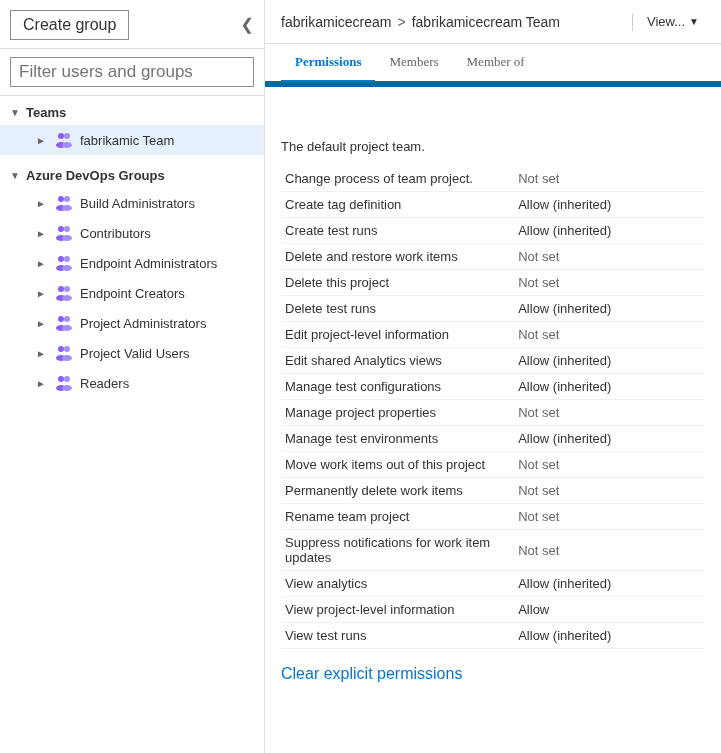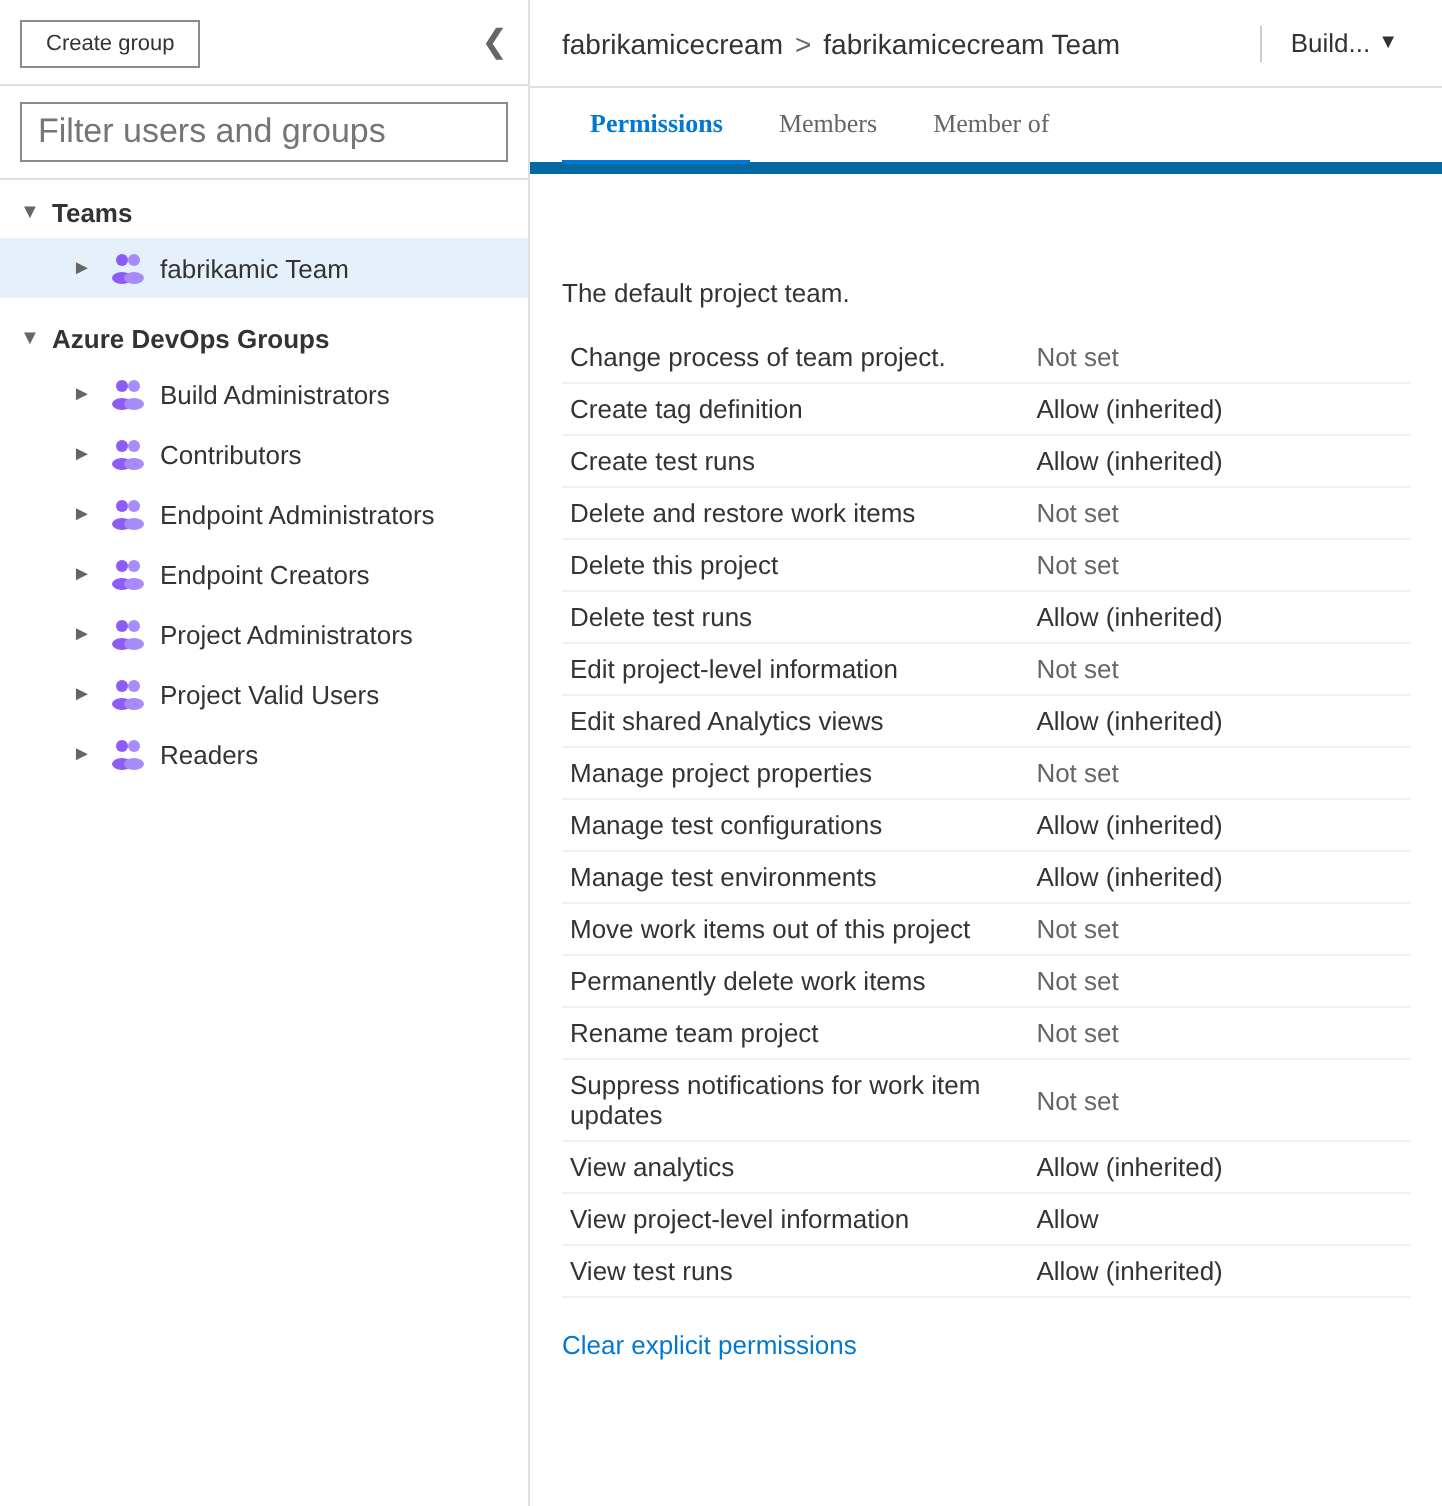--- a/index.html
+++ b/index.html
@@ -20,21 +20,21 @@
       padding: 10px 10px 8px 10px;
       display: flex;
       align-items: center;
       justify-content: space-between;
       border-bottom: 1px solid #e0e0e0;
     }
     .create-group-btn {
       background: #fff;
       border: 1px solid #8c8c8c;
       padding: 5px 12px;
-      font-size: 11px;
+      font-size: 16px;
       cursor: pointer;
       color: #333;
     }
     .collapse-icon {
       cursor: pointer;
       color: #666;
       font-size: 16px;
       line-height: 1;
     }
     .filter-input-wrap {
@@ -173,21 +173,21 @@
     }
     .permissions-table td:last-child {
       color: #333;
       text-align: left;
     }
 
     .clear-permissions-link {
       display: inline-block;
       margin-top: 16px;
       color: #0078d4;
-      font-size: 13px;
+      font-size: 16px;
       cursor: pointer;
       text-decoration: none;
     }
 
     .divider-vert {
       width: 1px;
       height: 18px;
       background: #ccc;
       display: inline-block;
       margin: 0 8px;
@@ -321,21 +321,21 @@
 <div class="main-content">
   <div class="main-header">
     <div class="breadcrumb">
       <span>fabrikamicecream</span>
       <span class="breadcrumb-sep">&gt;</span>
       <span>fabrikamicecream Team</span>
     </div>
     <div style="display:flex;align-items:center;">
       <span class="divider-vert"></span>
       <button class="edit-btn">
-        <span>Build...</span>
+        <span>View...</span>
         <span style="font-size:10px;">▼</span>
       </button>
     </div>
   </div>
 
   <div class="tabs">
     <div class="tab active">Permissions</div>
     <div class="tab">Members</div>
     <div class="tab">Member of</div>
   </div>
@@ -370,26 +370,26 @@
     </tr>
           <tr>
       <td>Edit project-level information</td>
       <td style="color:#666">Not set</td>
     </tr>
           <tr>
       <td>Edit shared Analytics views</td>
       <td style="color:#333">Allow (inherited)</td>
     </tr>
           <tr>
+      <td>Manage test configurations</td>
+      <td style="color:#333">Allow (inherited)</td>
+    </tr>
+          <tr>
       <td>Manage project properties</td>
       <td style="color:#666">Not set</td>
-    </tr>
-          <tr>
-      <td>Manage test configurations</td>
-      <td style="color:#333">Allow (inherited)</td>
     </tr>
           <tr>
       <td>Manage test environments</td>
       <td style="color:#333">Allow (inherited)</td>
     </tr>
           <tr>
       <td>Move work items out of this project</td>
       <td style="color:#666">Not set</td>
     </tr>
           <tr>

